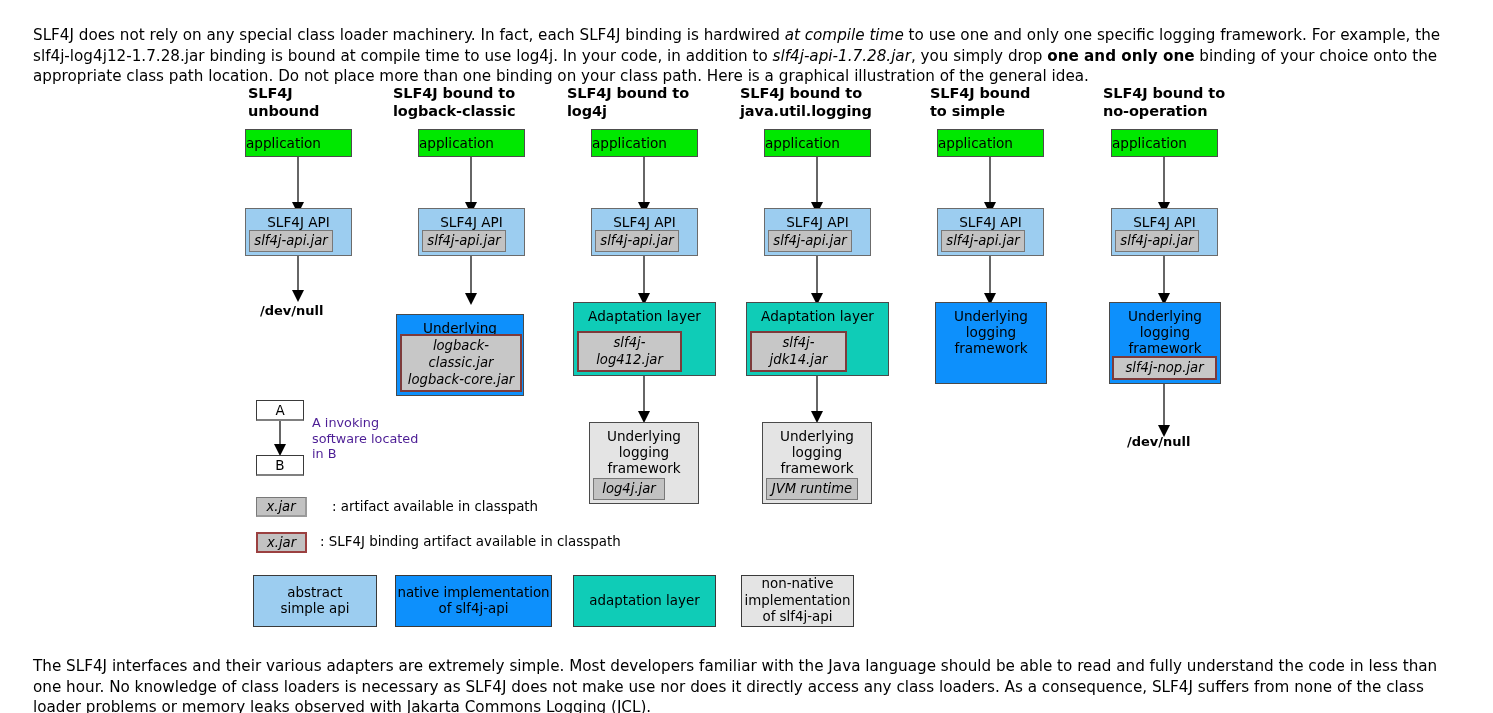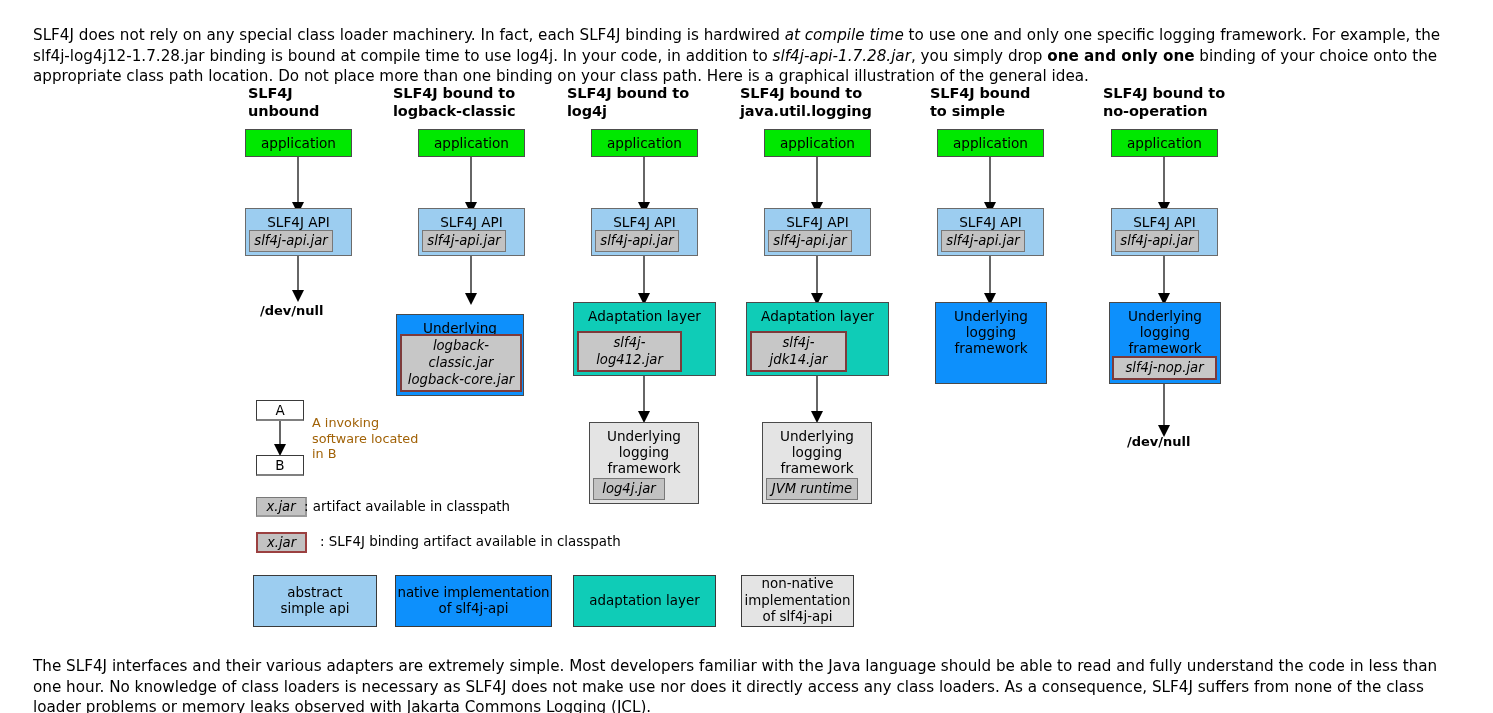--- a/index.html
+++ b/index.html
@@ -29,21 +29,21 @@
   .bx{
     position:absolute;box-sizing:border-box;
     border:1px solid #5a5a5a;
     font-size:13.6px;line-height:16px;color:#000;
     text-align:center;
   }
   .bx .lbl{display:block;}
 
   .b-app{
     background:#00E800;border:1px solid #4d4d4d;
-    display:flex;align-items:center;justify-content:center;
+    display:flex;align-items:center;
   }
   .b-api{background:#9CCDF0;border:1px solid #6b6b6b;}
   .b-native{background:#0D90FC;border:1px solid #4a4a4a;}
   .b-adapt{background:#0FCCB7;border:1px solid #4a4a4a;}
   .b-nonnative{background:#E4E4E4;border:1px solid #4a4a4a;}
 
   .bx .cap{
     display:block;padding-top:5px;
   }
 
@@ -72,21 +72,21 @@
 
   
   .lg-box{
     position:absolute;box-sizing:border-box;background:#fff;
     border:1px solid #3a3a3a;border-bottom:2px solid #808080;
     text-align:center;font-size:13.5px;line-height:17px;
     display:flex;align-items:center;justify-content:center;color:#000;
   }
   .lg-text{
     position:absolute;font-size:12.8px;line-height:15.5px;
-    white-space:pre-line;color:#a16207;
+    white-space:pre-line;color:#4c1d95;
   }
   .lg-jar{
     position:absolute;box-sizing:border-box;background:#C2C2C2;
     border:1px solid #787878;border-right:2px solid #9a9a9a;
     border-bottom:2px solid #9a9a9a;
     font-style:italic;font-size:13.2px;
     display:flex;align-items:center;justify-content:center;color:#000;
   }
   .lg-jar.binding{border:2px solid #9B4040;}
   .lg-note{
@@ -252,21 +252,21 @@
   <div class="lg-box" style="left:256px;top:455px;width:48px;height:21px;">
     <span>B</span>
   </div>
   <div class="lg-text" style="left:312px;top:415px;width:120px;">A invoking
 software located
 in B</div>
 
   <div class="lg-jar" style="left:256px;top:497px;width:51px;height:20px;">
     <span>x.jar</span>
   </div>
-  <div class="lg-note" style="left:304px;top:499px;">: artifact available in classpath</div>
+  <div class="lg-note" style="left:332px;top:499px;">: artifact available in classpath</div>
 
   <div class="lg-jar binding" style="left:256px;top:532px;width:51px;height:21px;">
     <span>x.jar</span>
   </div>
   <div class="lg-note" style="left:320px;top:534px;">: SLF4J binding artifact available in classpath</div>
 
   <div class="key-box" style="left:253px;top:575px;width:124px;height:52px;background:#9CCDF0;">abstract
 simple api</div>
   <div class="key-box" style="left:395px;top:575px;width:157px;height:52px;background:#0D90FC;">native implementation
 of slf4j-api</div>

